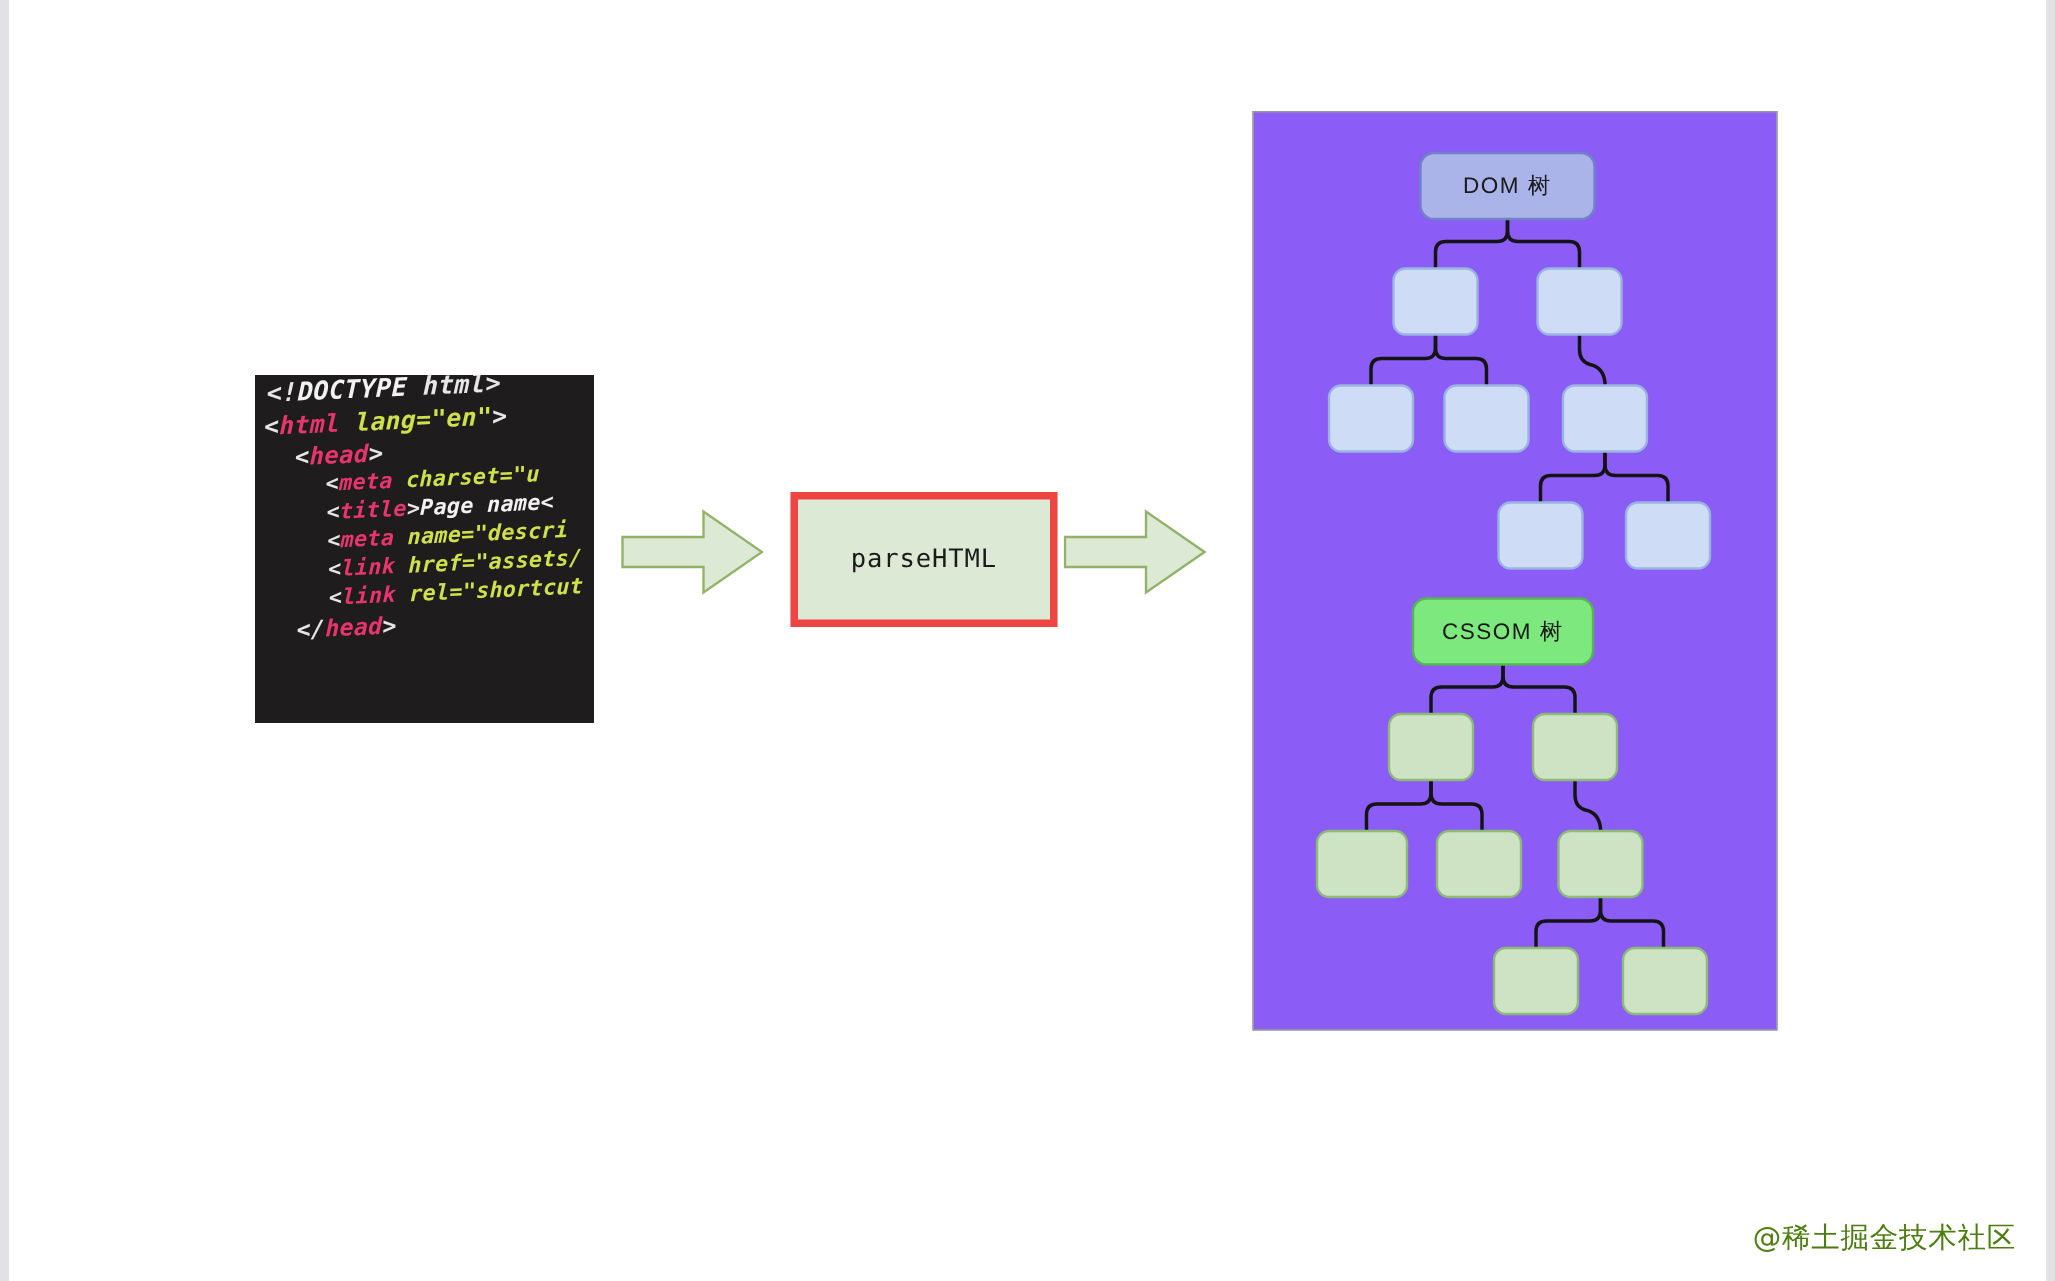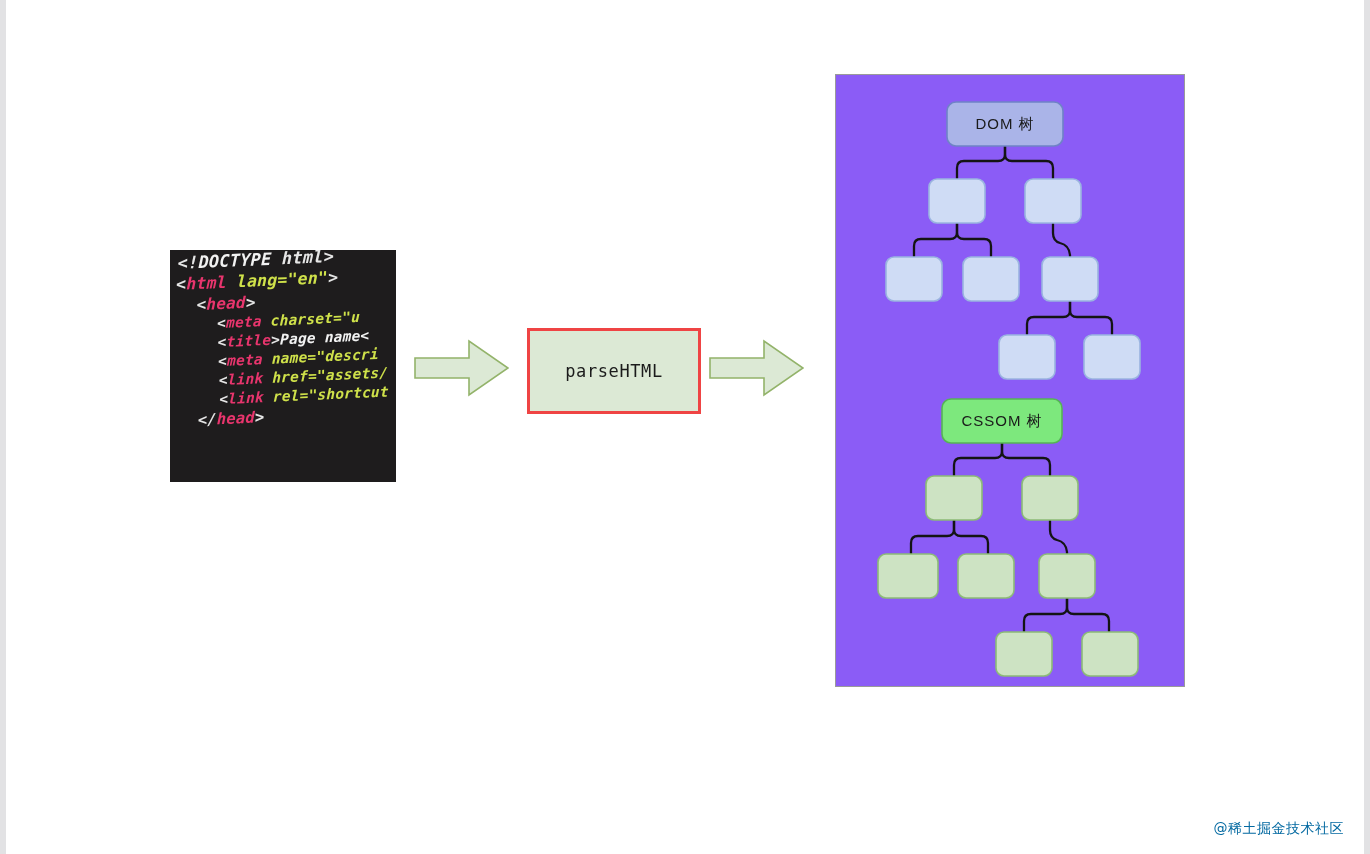--- a/index.html
+++ b/index.html
@@ -81,21 +81,21 @@
   .block-arrow svg { display: block; width: 100%; height: 100%; }
 
   
   #parse-box {
     position: absolute;
     left: 521px;
     top: 328px;
     width: 168px;
     height: 80px;
     background: #dce9d5;
-    border: 3px solid #ef4444;
+    border: 5px solid #ef4444;
     display: flex;
     align-items: center;
     justify-content: center;
     color: #1b1b1b;
     font-family: "DejaVu Sans Mono", monospace;
     font-size: 17px;
     letter-spacing: .6px;
   }
 
   
@@ -118,22 +118,22 @@
     dominant-baseline: middle;
     letter-spacing: 1px;
   }
 
   
   #watermark {
     position: absolute;
     right: 20px;
     bottom: 16px;
     font-family: "DejaVu Sans", sans-serif;
-    font-size: 14px;
-    color: #0369a1;
+    font-size: 19px;
+    color: #4d7c0f;
     letter-spacing: .5px;
     white-space: nowrap;
   }
 </style>
 </head>
 <body>
 
 <div id="page">
   <div id="canvas">
 

